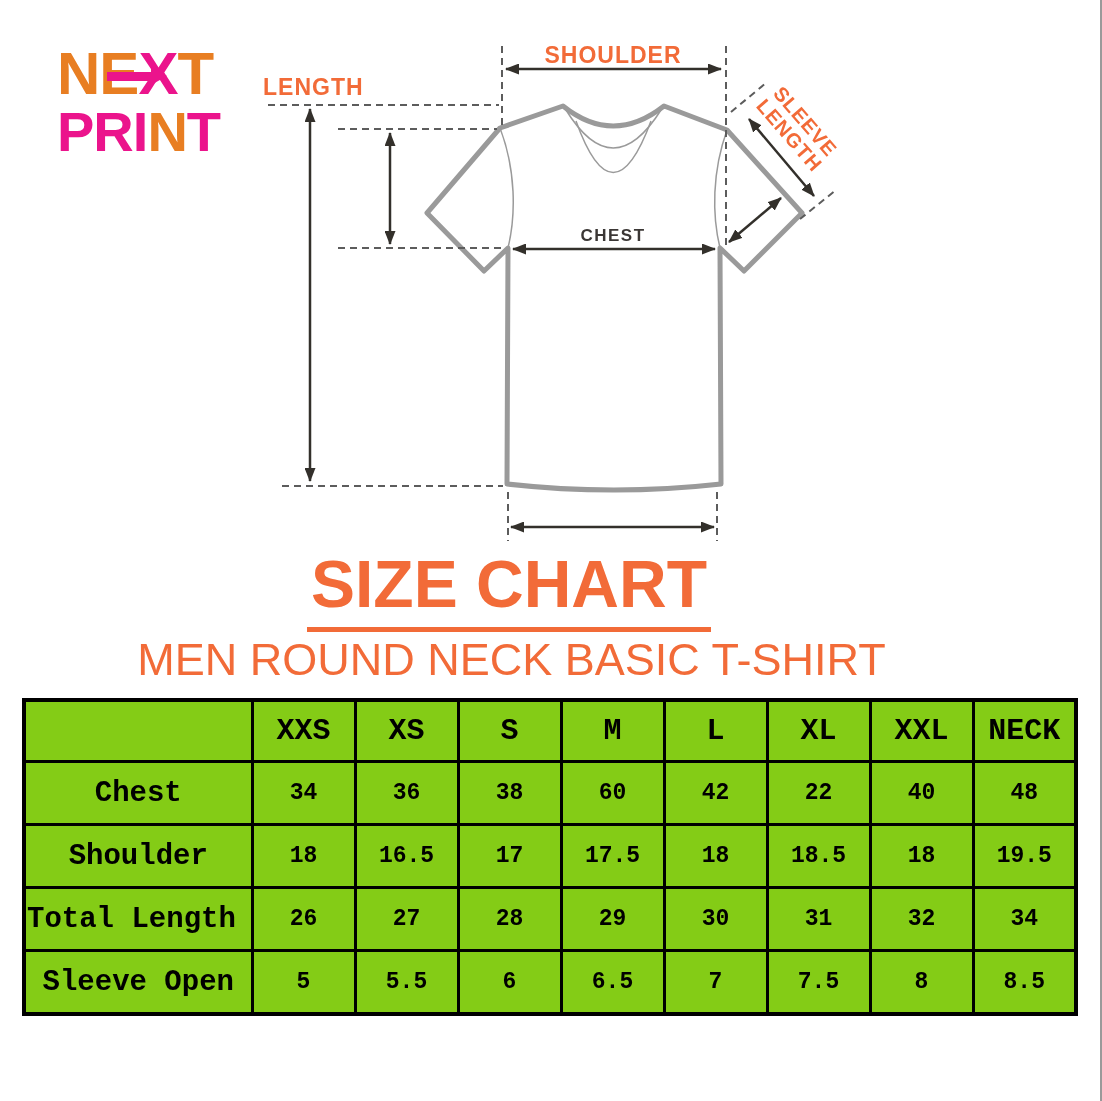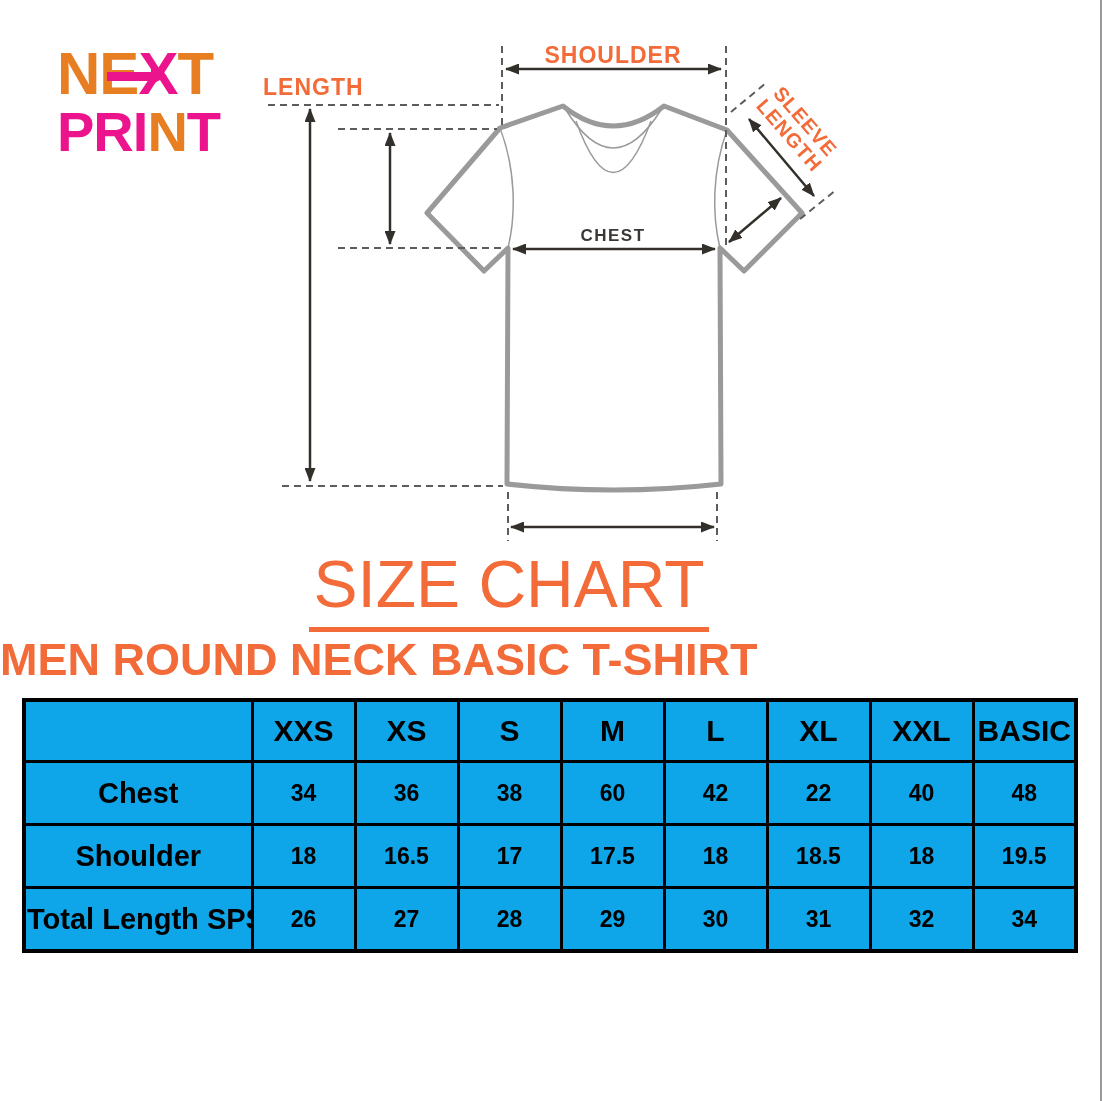--- a/index.html
+++ b/index.html
@@ -25,31 +25,31 @@
   svg.diagram{position:absolute;left:0;top:0;}
   .lbl-orange{fill:#F26B38;font-weight:bold;letter-spacing:1px;}
   .lbl-dark{fill:#3B3735;font-weight:bold;letter-spacing:1.5px;}
   .meas{stroke:#33302B;stroke-width:2.5;fill:none;}
   .dash{stroke:#5C5C5C;stroke-width:2;stroke-dasharray:7 5;fill:none;}
   .shirt{fill:#ffffff;stroke:#9A9A9A;stroke-width:5;stroke-linejoin:round;}
   .seam{fill:none;stroke:#9A9A9A;stroke-width:1.5;}
 
   
   .title{position:absolute;left:0;top:546px;width:1018px;text-align:center;
-         font-size:66px;font-weight:normal;color:#F26B38;}
+         font-size:66px;font-weight:bold;color:#F26B38;}
   .title span{display:inline-block;border-bottom:5px solid #F26B38;padding:0 4px 5px 4px;}
-  .subtitle{position:absolute;left:0;top:634px;width:1023px;
-            font-size:45px;font-weight:bold;color:#F26B38;letter-spacing:0px;}
+  .subtitle{position:absolute;left:0;top:634px;width:1023px;text-align:center;
+            font-size:45px;font-weight:normal;color:#F26B38;letter-spacing:0px;}
 
   
   table.size{position:absolute;left:22px;top:698px;width:1056px;
              border-collapse:collapse;table-layout:fixed;border:4px solid #000;}
   table.size th,table.size td{
     border:3px solid #000;text-align:center;vertical-align:middle;
-    color:#000;background:#0ea5e9;overflow:hidden;white-space:nowrap;
+    color:#000;background:#84cc16;overflow:hidden;white-space:nowrap;font-family:Liberation Mono, monospace;
   }
   table.size thead th{height:56px;font-size:30px;font-weight:bold;}
   table.size tbody th{height:58px;font-size:29px;font-weight:bold;}
   table.size tbody td{height:58px;font-size:23px;font-weight:bold;}
 </style>
 </head>
 <body>
 
 <div class="logo">
   <div class="logo-line1" id="logo-line1"><span class="c-orange">N</span><span class="c-orange">E</span><span class="c-magenta">X</span><span class="c-orange">T</span><span class="logo-arrow"></span></div>
@@ -119,21 +119,21 @@
   <thead>
       <tr id="size-head">
         <th></th>
         <th>XXS</th>
         <th>XS</th>
         <th>S</th>
         <th>M</th>
         <th>L</th>
         <th>XL</th>
         <th>XXL</th>
-        <th>BASIC</th>
+        <th>NECK</th>
       </tr>
     </thead>
   <tbody id="size-body">
       <tr>
         <th>Chest</th>
         <td>34</td>
         <td>36</td>
         <td>38</td>
         <td>60</td>
         <td>42</td>
@@ -156,16 +156,27 @@
         <th>Total Length SPS</th>
         <td>26</td>
         <td>27</td>
         <td>28</td>
         <td>29</td>
         <td>30</td>
         <td>31</td>
         <td>32</td>
         <td>34</td>
       </tr>
+      <tr>
+        <th>Sleeve Open</th>
+        <td>5</td>
+        <td>5.5</td>
+        <td>6</td>
+        <td>6.5</td>
+        <td>7</td>
+        <td>7.5</td>
+        <td>8</td>
+        <td>8.5</td>
+      </tr>
     </tbody>
 </table>
 
 <div class="edge-right"></div>
 
 </body></html>

